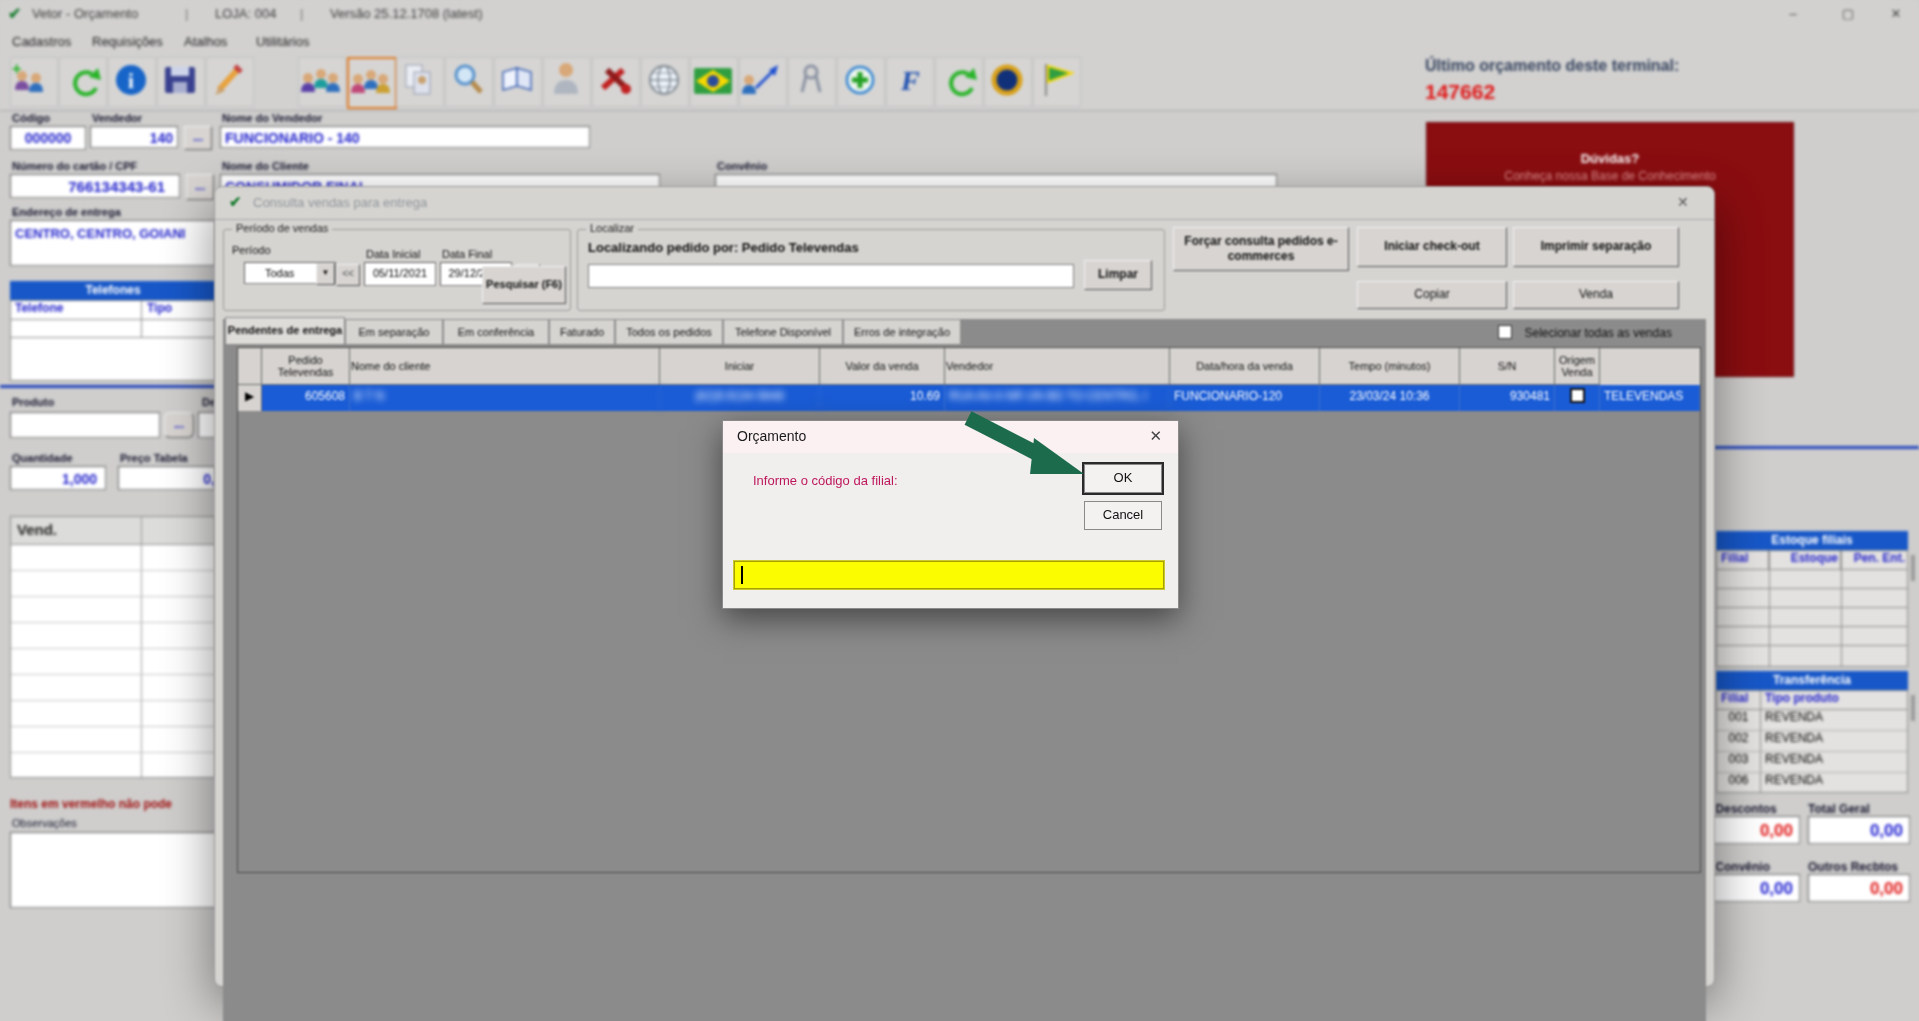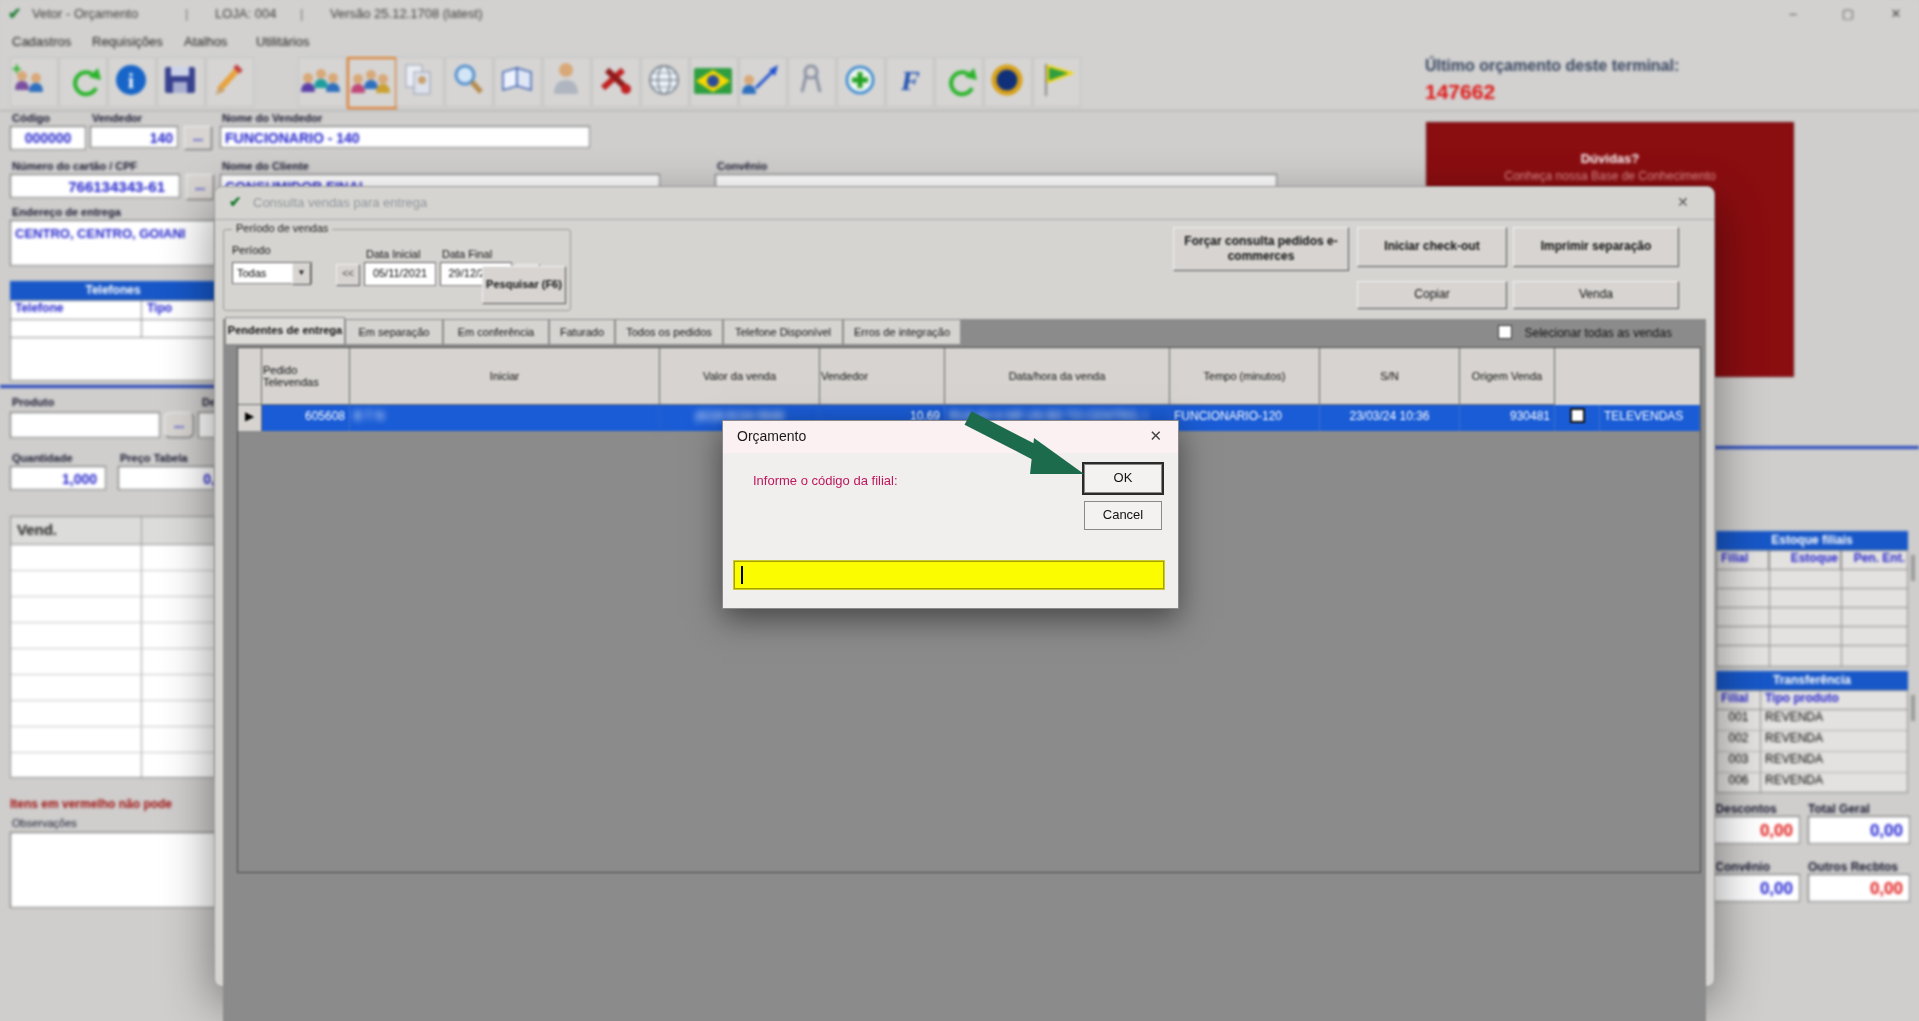--- a/index.html
+++ b/index.html
@@ -31,21 +31,21 @@
   .modal-title{position:absolute;left:0;top:0;width:100%;height:32px;color:#8f969c;font-size:13px;}
   .groupbox{position:absolute;border:1px solid #9b9b9b;border-radius:3px;}
   .legendtxt{position:absolute;top:-8px;left:8px;background:#d6d4d1;padding:0 4px;font-size:11px;color:#1a1a1a;}
   .btn{background:#d7d4d1;border:1px solid #8d8d8d;border-top-color:#f2f2f2;border-left-color:#f2f2f2;border-bottom-color:#555;border-right-color:#555;font-size:12px;font-weight:bold;color:#111;text-align:center;font-family:"Liberation Sans",sans-serif;}
   .mini{font-size:10px;color:#777;font-weight:bold;text-align:center;}
   .darkarea{position:absolute;left:8px;top:132px;width:1483px;height:806px;background:#8b8b8b;}
   .tab{position:absolute;top:0;height:24px;background:#d6d4d1;border:1px solid #8d8d8d;border-bottom:none;font-size:11px;color:#111;text-align:center;line-height:24px;}
   .tab.active{background:#dedcd9;font-weight:bold;height:26px;top:-2px;}
   .vtable{position:absolute;left:14px;top:160px;width:1462px;background:#8b8b8b;border:1px solid #4a4a4a;}
   .vhead{display:grid;grid-template-columns:24px 88px 310px 160px 125px 225px 150px 140px 95px 45px 1fr;background:#d6d3d0;}
-  .vhead div{border-right:1px solid #6e6e6e;border-bottom:1px solid #6e6e6e;font-size:11px;color:#111;text-align:left;padding:12px 1px;display:flex;align-items:center;justify-content:center;min-height:32px;}
+  .vhead div{border-right:1px solid #6e6e6e;border-bottom:1px solid #6e6e6e;font-size:11px;color:#111;text-align:center;padding:2px 1px;display:flex;align-items:center;justify-content:center;min-height:32px;}
   .vrow{display:grid;grid-template-columns:24px 88px 310px 160px 125px 225px 150px 140px 95px 45px 1fr;background:#1a5cd6;color:#fff;}
   .vrow div{border-right:1px solid #3a6fd0;font-size:12px;padding:2px 4px;line-height:18px;white-space:nowrap;overflow:hidden;}
   .vrow .selc{background:#d6d3d0;color:#000;text-align:center;border-right:1px solid #6e6e6e;}
   .redact{filter:blur(3px);}
   
   .dialog{left:722px;top:420px;width:455px;height:187px;background:#f1efee;border:1px solid #8a8a8a;box-shadow:0 10px 30px rgba(0,0,0,.5);}
   .dlg-title{position:absolute;left:0;top:0;width:100%;height:32px;background:#fbf1f3;font-size:14px;color:#1a1a1a;}
   .dlgbtn{position:absolute;width:76px;height:27px;background:#f3f2f1;border:1px solid #8a8a8a;font-size:13px;text-align:center;line-height:25px;color:#111;}
   .dlgbtn.default{outline:2px solid #2a2a2a;outline-offset:0;}
   .yellow-input{position:absolute;left:11px;top:140px;width:428px;height:26px;background:#fcfc00;border:1px solid #a8a000;box-shadow:0 0 0 1px #caca30;}
@@ -313,33 +313,39 @@
       <div class="modal-title">
         <span style="position:absolute;left:14px;top:6px;color:#1e7e34;font-weight:bold;font-size:15px">✔</span>
         <span style="position:absolute;left:38px;top:8px">Consulta vendas para entrega</span>
         <span style="position:absolute;left:1462px;top:7px;color:#555;font-size:14px">✕</span>
       </div>
       <div style="position:absolute;left:0;top:32px;width:100%;height:1px;background:#a8a8a8"></div>
 
       <div class="groupbox" style="left:8px;top:42px;width:346px;height:80px">
         <span class="legendtxt">Período de vendas</span>
         <span class="abs" style="left:8px;top:14px;font-size:11px;color:#111">Período</span>
-        <div class="abs fld" style="left:8px;top:32px;width:80px;height:22px;font-size:11px;line-height:20px;padding-left:4px;box-sizing:border-box">
+        <div class="abs fld" style="left:20px;top:32px;width:92px;height:22px;font-size:11px;line-height:20px;padding-left:20px;box-sizing:border-box">
           <span>Todas</span>
           <span class="btn" style="position:absolute;right:0;top:0;width:17px;height:20px;line-height:18px;font-size:8px">▼</span>
         </div>
         <div class="abs btn mini" style="left:112px;top:34px;width:22px;height:20px;line-height:18px">&lt;&lt;</div>
         <span class="abs" style="left:142px;top:18px;font-size:11px;color:#111">Data Inicial</span>
         <div class="abs fld" style="left:140px;top:32px;width:70px;height:22px;font-size:11px;line-height:20px;text-align:center"><span>05/11/2021</span></div>
         <span class="abs" style="left:218px;top:18px;font-size:11px;color:#111">Data Final</span>
         <div class="abs fld" style="left:216px;top:32px;width:70px;height:22px;font-size:11px;line-height:20px;text-align:center"><span>29/12/2025</span></div>
         <div class="abs btn mini" style="left:292px;top:34px;width:22px;height:20px;line-height:18px">&gt;&gt;</div>
         <div class="abs btn" style="left:258px;top:36px;width:82px;height:36px;line-height:34px;font-size:11px;left:258px">Pesquisar (F6)</div>
       </div>
 
+      <div class="groupbox" style="left:362px;top:42px;width:586px;height:80px">
+        <span class="legendtxt">Localizar</span>
+        <span class="abs" style="left:10px;top:10px;font-size:13px;font-weight:bold;color:#111">Localizando pedido por: Pedido Televendas</span>
+        <input class="abs fld" style="left: 10px; top: 34px; width: 480px; height: 20px; border: 1px solid rgb(127, 127, 127);">
+        <div class="abs btn" style="left:506px;top:30px;width:66px;height:28px;line-height:26px">Limpar</div>
+      </div>
 
       <div class="abs btn" style="left:958px;top:40px;width:176px;height:44px;padding-top:6px;box-sizing:border-box;line-height:15px">Forçar consulta pedidos e-commerces</div>
       <div class="abs btn" style="left:1142px;top:40px;width:148px;height:38px;line-height:36px">Iniciar check-out</div>
       <div class="abs btn" style="left:1298px;top:40px;width:164px;height:38px;line-height:36px">Imprimir separação</div>
       <div class="abs btn thin" style="left:1142px;top:94px;width:148px;height:26px;line-height:24px;font-weight:normal">Copiar</div>
       <div class="abs btn thin" style="left:1298px;top:94px;width:164px;height:26px;line-height:24px;font-weight:normal">Venda</div>
 
       <div class="darkarea">
 
         <div class="tab active" style="left:2px;width:118px">Pendentes de entrega</div>
@@ -352,20 +358,21 @@
 
         <div class="abs" style="left:1275px;top:4px">
           <span style="display:inline-block;width:12px;height:12px;background:#fff;border:1px solid #333;vertical-align:-2px"></span>
           <span style="font-size:12px;color:#111;margin-left:8px">Selecionar todas as vendas</span>
         </div>
 
         <div class="vtable" style="top:28px;height:524px">
           <div class="vhead">
             <div></div>
             <div>Pedido Televendas</div>
+            <div style="justify-content:flex-start">Nome do cliente</div>
             <div>Iniciar</div>
             <div>Valor da venda</div>
             <div style="justify-content:flex-start">Vendedor</div>
             <div>Data/hora da venda</div>
             <div>Tempo (minutos)</div>
             <div>S/N</div>
             <div>Origem Venda</div>
           </div>
           <div class="vrow">
             <div class="selc">▶</div>

